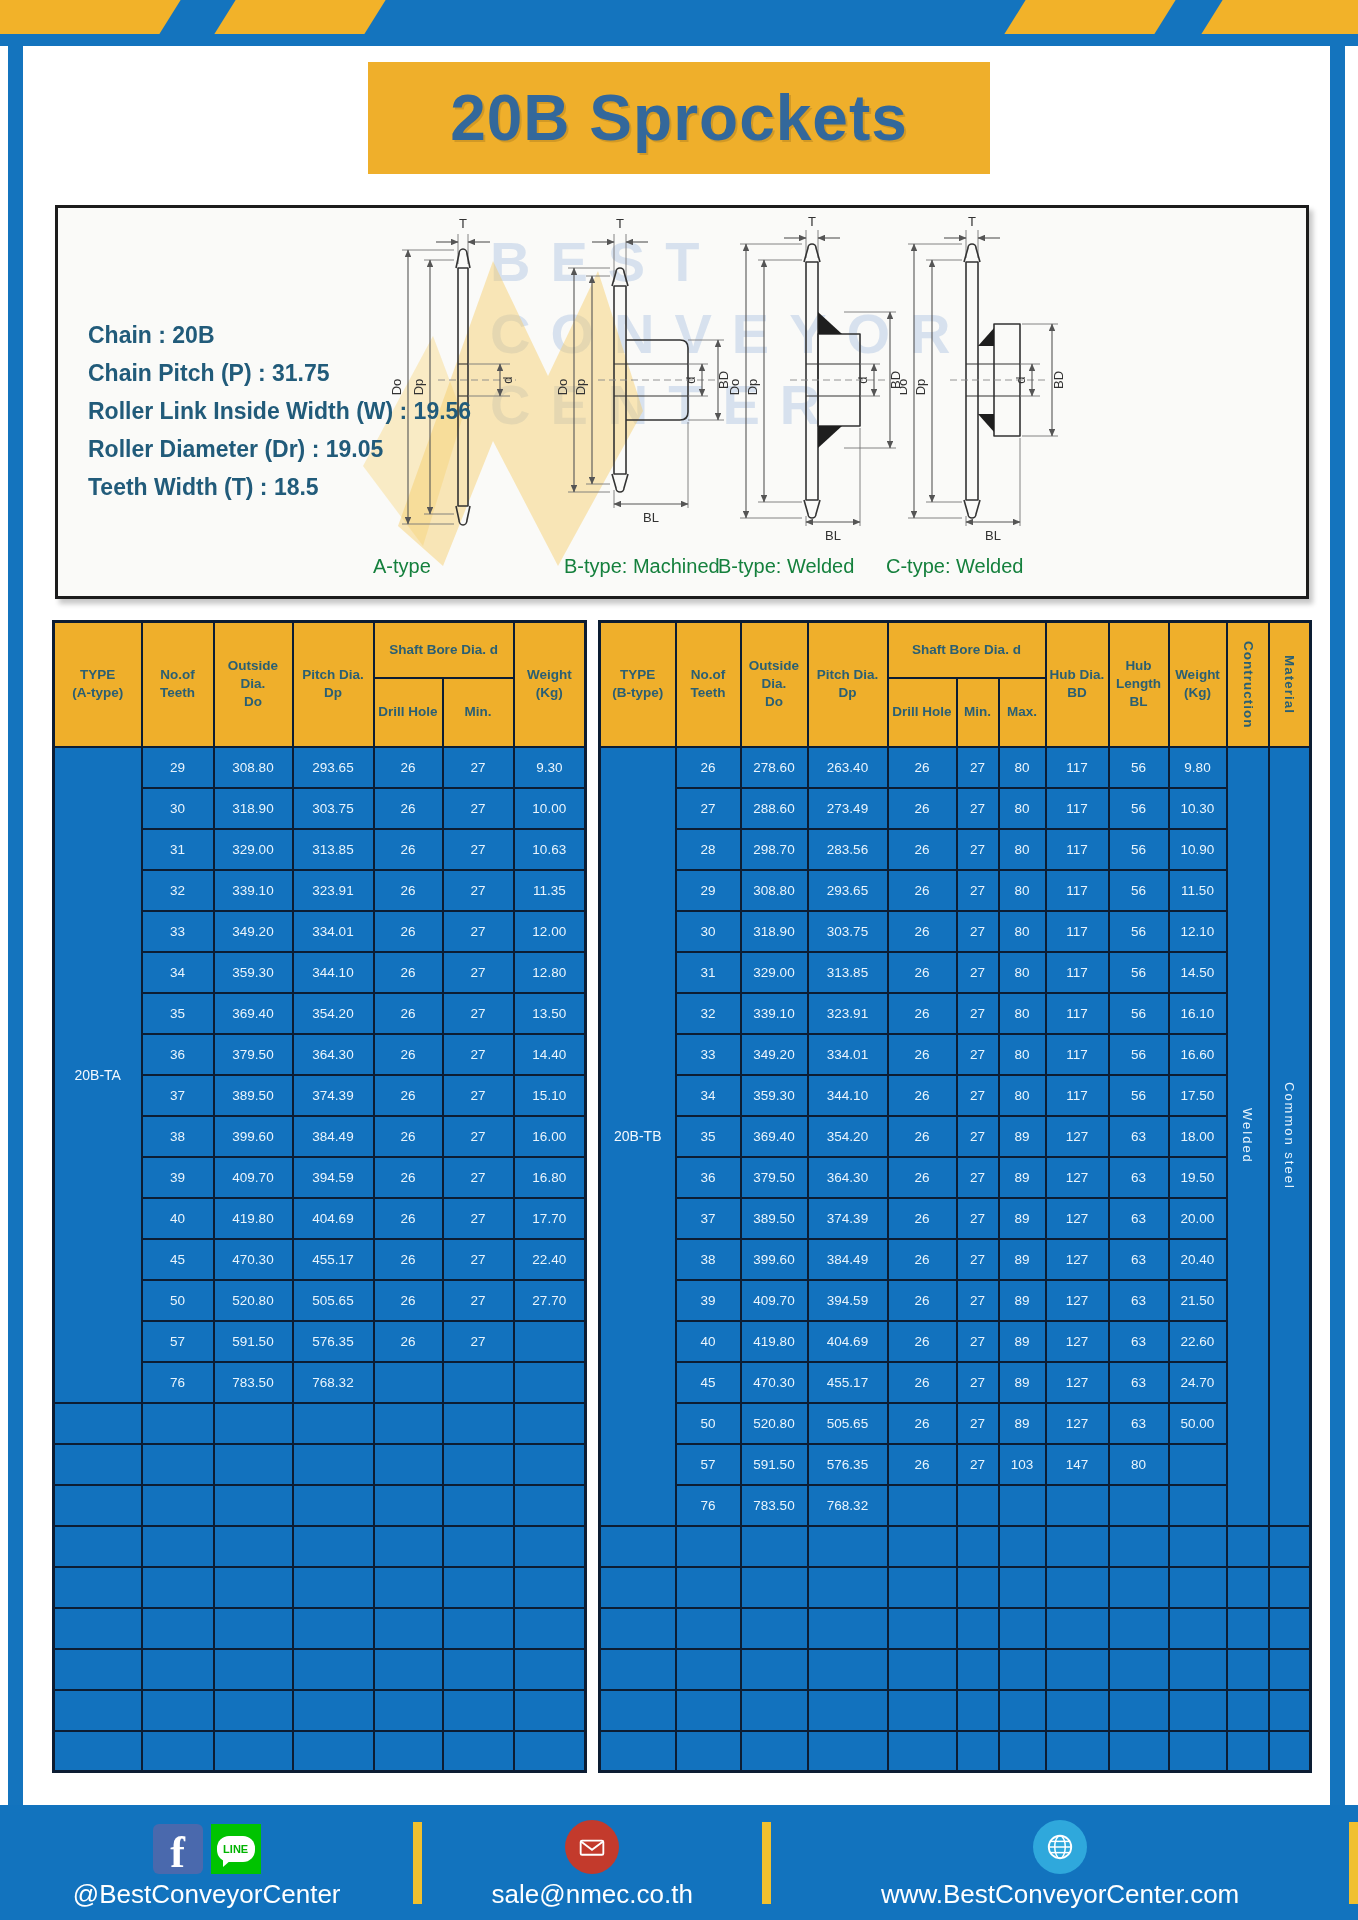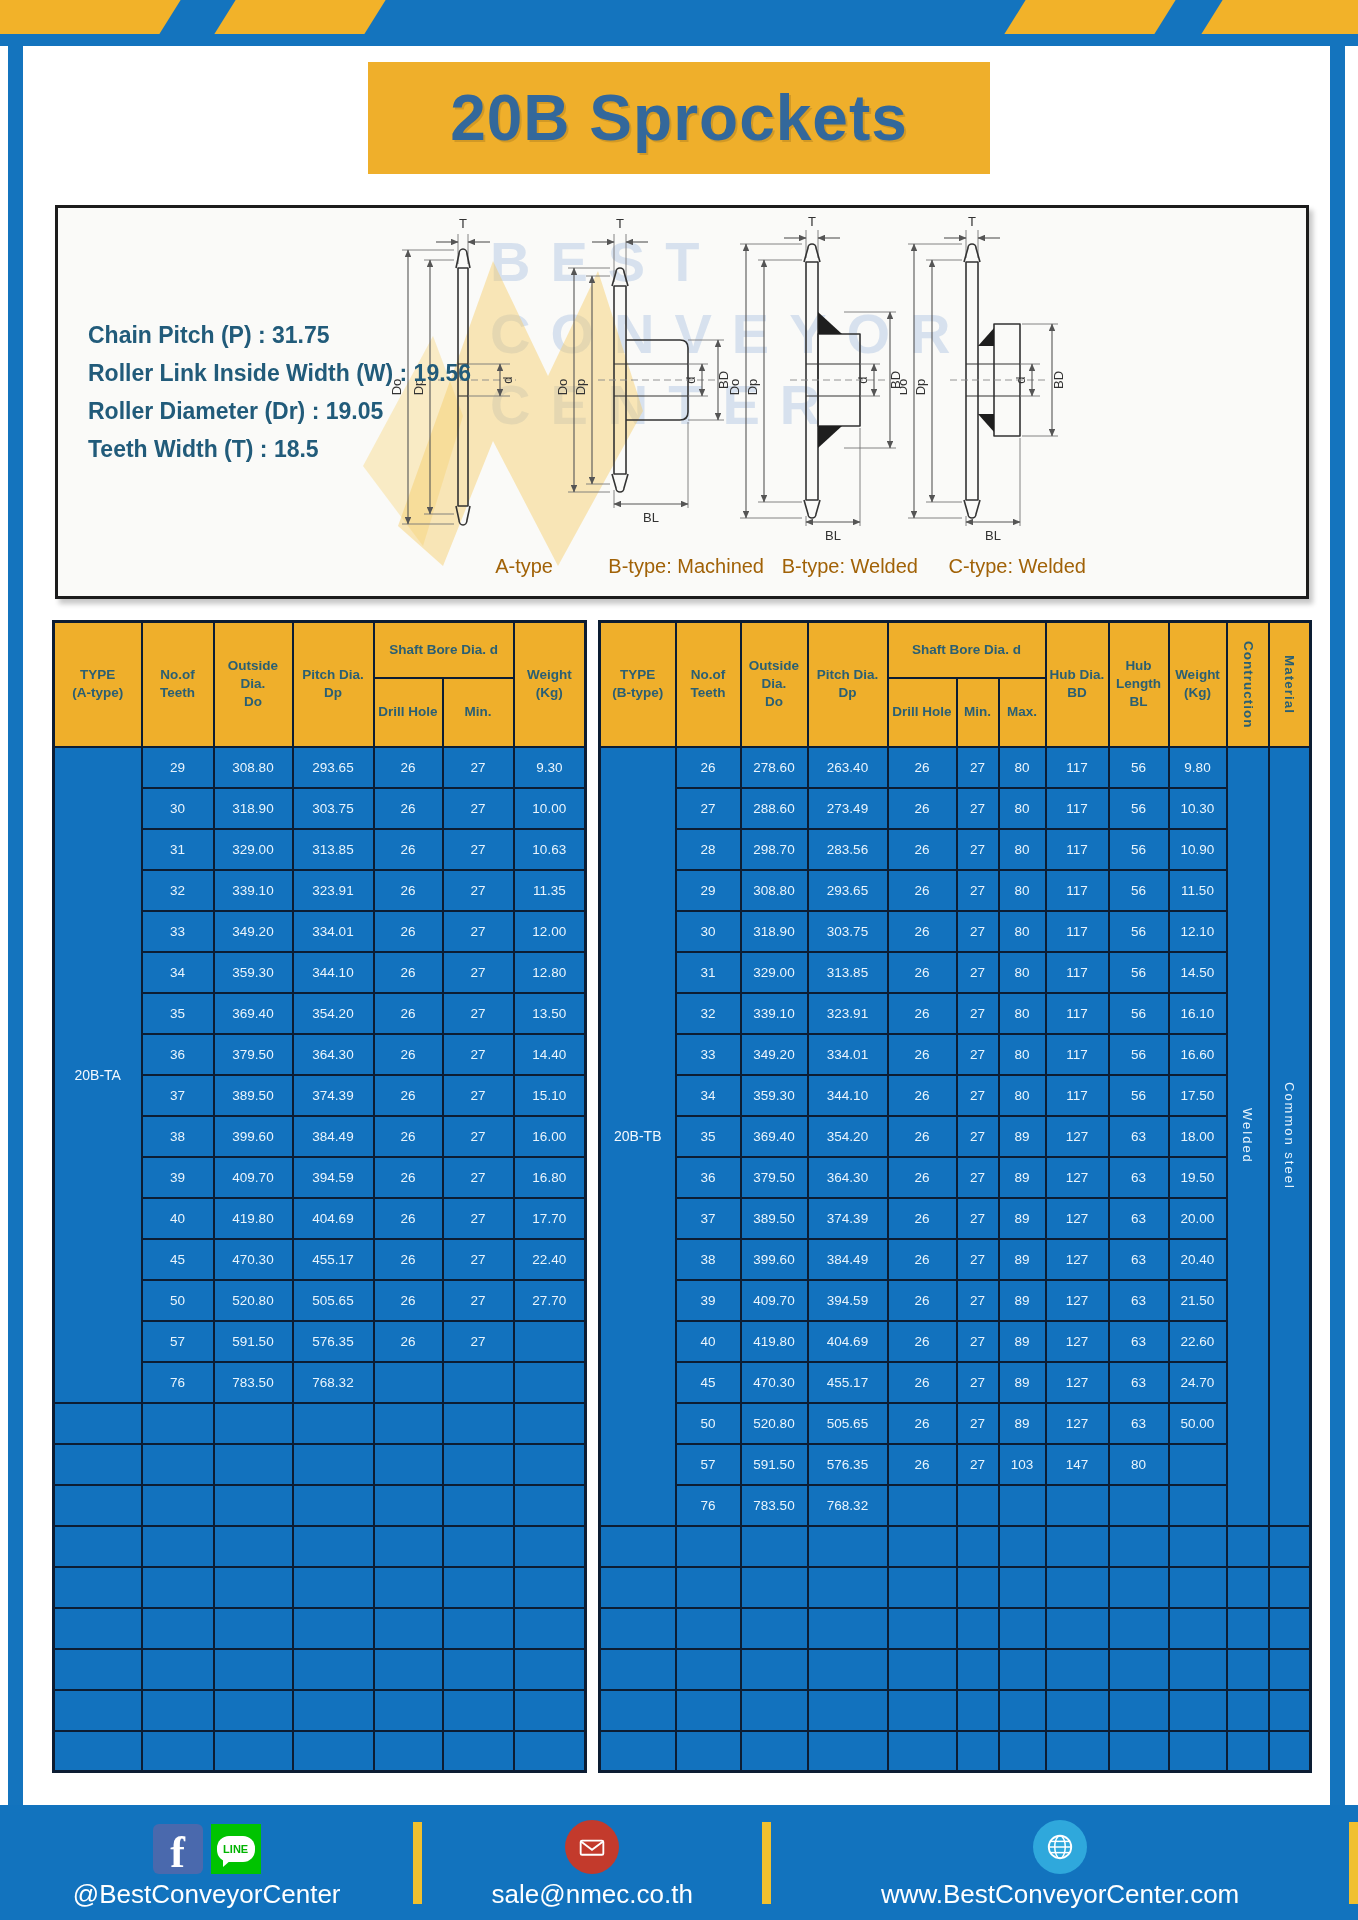--- a/index.html
+++ b/index.html
@@ -34,21 +34,21 @@
     color:rgba(137,168,214,0.30);letter-spacing:20px;white-space:pre-line;z-index:0;pointer-events:none;
   }
   .logo-ghost{position:absolute;left:285px;top:8px;z-index:0;pointer-events:none;}
   .specs{position:absolute;left:30px;top:108px;width:360px;z-index:2;}
   .spec-line{font-size:23px;font-weight:bold;color:#215B7A;line-height:38px;white-space:nowrap;}
   .diagram{position:absolute;top:8px;z-index:1;}
   .dg-a{left:330px;}
   .dg-bm{left:498px;}
   .dg-bw{left:672px;}
   .dg-cw{left:842px;}
-  .dcap{position:absolute;top:347px;text-align:right;font-size:20px;color:#a16207;z-index:2;}
+  .dcap{position:absolute;top:347px;text-align:left;font-size:20px;color:#15803d;z-index:2;}
   .cap-a{left:315px;width:180px;}
   .cap-bm{left:506px;width:200px;}
   .cap-bw{left:660px;width:200px;}
   .cap-cw{left:828px;width:200px;}
   .draw{stroke:#333;stroke-width:1.6;fill:none;stroke-linejoin:round;}
   .thin{stroke:#333;stroke-width:1.1;fill:none;}
   .dim{stroke:#555;stroke-width:1.1;fill:none;}
   .ext{stroke:#777;stroke-width:0.9;}
   .cl{stroke:#888;stroke-width:0.9;stroke-dasharray:7 4;}
   .weld{fill:#1e1e1e;stroke:none;}
@@ -109,20 +109,21 @@
 <div class="spec-box">
   <div class="watermark">BEST
 CONVEYOR
 CENTER</div>
   <svg class="logo-ghost" width="330" height="370" viewBox="0 0 330 370">
     <polygon points="55,310 150,45 205,160 255,55 300,195 215,350 150,225 100,350" fill="rgba(247,205,103,0.45)"></polygon>
     <polygon points="20,250 90,120 120,200 80,330" fill="rgba(247,205,103,0.35)"></polygon>
   </svg>
 
   <div class="specs">
+    <div class="spec-line">Chain  :  20B</div>
     <div class="spec-line">Chain Pitch (P)  :  31.75</div>
     <div class="spec-line">Roller Link Inside Width (W)  :  19.56</div>
     <div class="spec-line">Roller Diameter (Dr)  :  19.05</div>
     <div class="spec-line">Teeth Width (T)  :  18.5</div>
   </div>
 
   <svg class="diagram dg-a" width="150" height="330" viewBox="0 0 150 330">
     <defs>
       <marker id="e1" markerWidth="7" markerHeight="6" refX="6.5" refY="3" orient="auto">
           <path d="M0,0 L7,3 L0,6 Z" fill="#555"></path>

